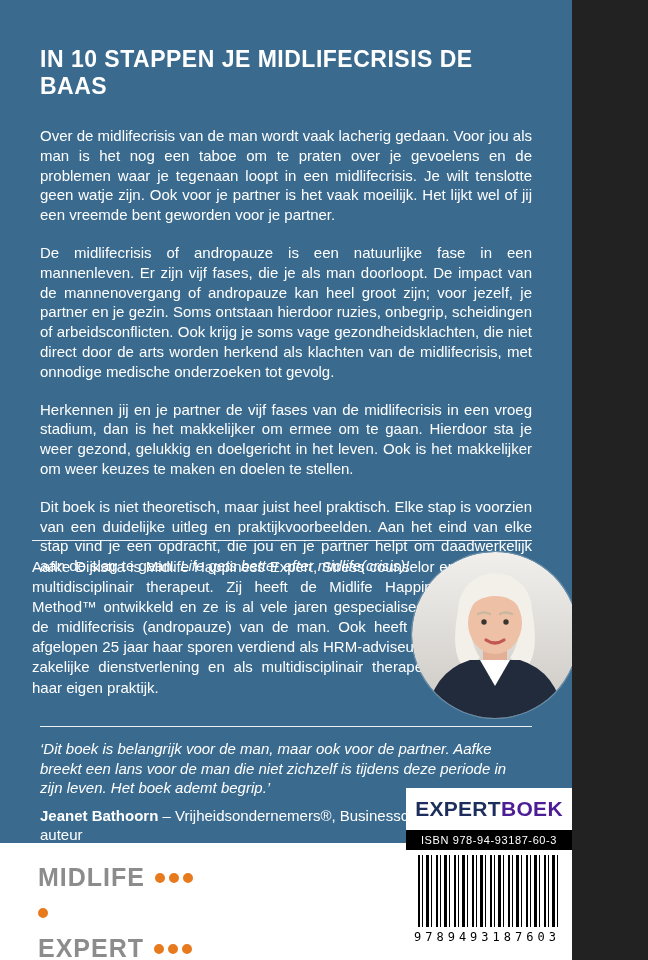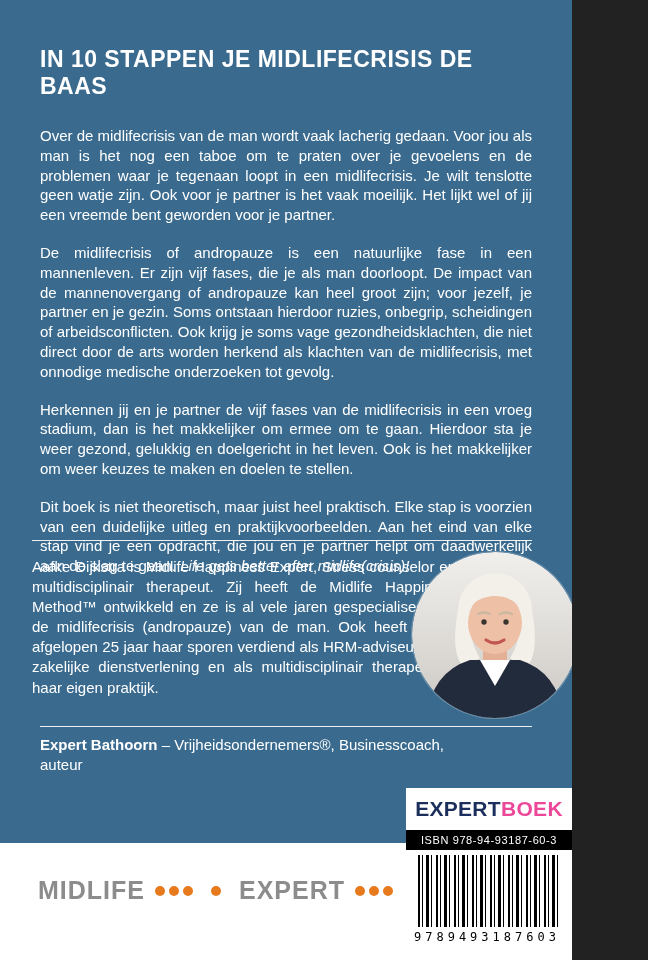--- a/index.html
+++ b/index.html
@@ -25,32 +25,32 @@
   .portrait svg { display:block; }
 
   
   .quote-block { left:40px; right:40px; top:726px; color:#fff; }
   .quote { margin-top:12px; font-size:15px; line-height:1.3; font-style:italic; }
   .attribution { margin-top:8px; font-size:15px; line-height:1.3; max-width:430px; }
   .attribution .name { font-weight:bold; }
 
   
   .footer { left:0; right:0; bottom:0; height:117px; background:#fff; }
-  .brand { padding:35px 0 0 38px; display:flex; flex-direction:row; gap:18px; }
+  .brand { padding:22px 0 0 38px; display:flex; flex-direction:column; gap:18px; }
   .brand-row { display:flex; align-items:center; gap:10px; }
   .brand-text { font-size:25px; font-weight:bold; color:#8C8C8C; letter-spacing:1px; line-height:1; }
   .rings { display:flex; gap:4px; }
   .ring { width:7px; height:7px; border:5px solid #E87A1E; border-radius:50%; background:#fff; }
 
   
   .expertboek { top:788px; right:0; width:166px; bottom:0; background:#fff; }
   .wordmark { height:42px; display:flex; align-items:center; justify-content:center;
               font-size:21px; font-weight:bold; letter-spacing:0.3px; }
   .wm-expert { color:#1C2E5C; }
-  .wm-boek { color:#ec4899;text-align:center; }
+  .wm-boek { color:#4c1d95;text-align:center; }
   .isbn-strip { height:20px; background:#000; color:#fff; font-size:11px;
                 display:flex; align-items:center; justify-content:center; letter-spacing:0.6px; }
   .barcode { width:142px; height:72px; margin:5px auto 0;
     background:repeating-linear-gradient(90deg,
       #000 0 2px, #fff 2px 4px, #000 4px 5px, #fff 5px 8px,
       #000 8px 11px, #fff 11px 13px, #000 13px 14px, #fff 14px 18px);
   }
   .digits-row { width:150px; margin:3px auto 0; display:flex; justify-content:space-between;
                 align-items:center; font-family:"DejaVu Sans Mono", monospace; font-size:12px; color:#000;gap:43px; }
   .digits { letter-spacing:4px; }
@@ -104,21 +104,22 @@
         <path d="M74 88 Q83 94 92 88" stroke="#c2574f" stroke-width="3.2" fill="none" stroke-linecap="round"></path>
 
         <path d="M14 166 Q20 120 58 108 L108 108 Q146 120 152 166 Z" fill="#222b3c"></path>
         <path d="M68 108 L83 134 L98 108 Z" fill="#ffffff"></path>
       </g>
     </svg>
   </div>
 
   <div class="abs quote-block">
     <div class="divider"></div>
-    <p class="attribution"><span class="name">Expert Bathoorn</span><span> – Vrijheidsondernemers®, Businesscoach, auteur</span></p>
+    <p class="quote">‘Dit boek is belangrijk voor de man, maar ook voor de partner. Aafke breekt een lans voor de man die niet zichzelf is tijdens deze periode in zijn leven. Het boek ademt begrip.’</p>
+    <p class="attribution"><span class="name">Jeanet Bathoorn</span><span> – Vrijheidsondernemers®, Businesscoach, auteur</span></p>
   </div>
 
   <div class="abs footer">
     <div class="brand">
       <div class="brand-row">
         <span class="brand-text">MIDLIFE</span>
         <span class="rings">
           <span class="ring"></span>
           <span class="ring"></span>
           <span class="ring"></span>

